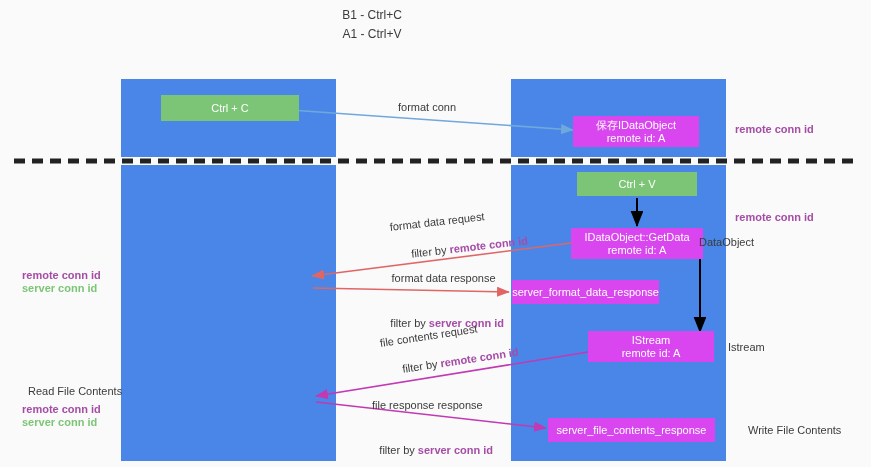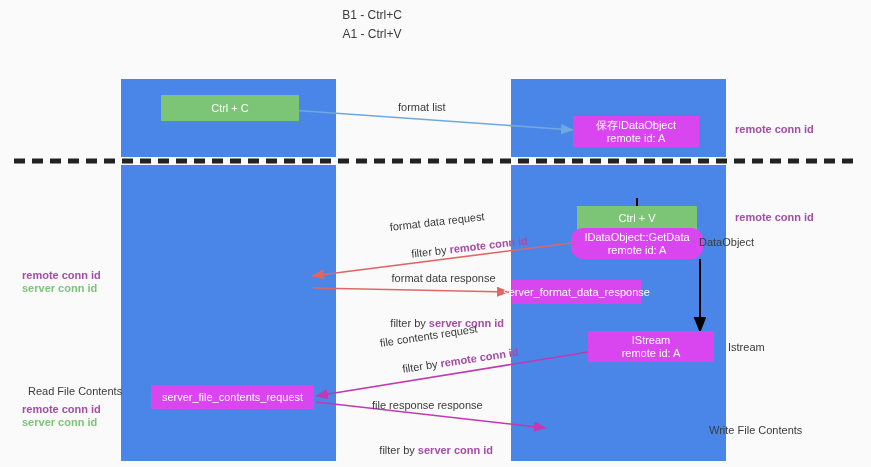--- a/index.html
+++ b/index.html
@@ -99,35 +99,35 @@
     <line x1="588" y1="352" x2="316" y2="396" stroke="#c239b3" stroke-width="1.6" marker-end="url(#ah-mag)"></line>
 
     <line x1="316" y1="402" x2="546" y2="428" stroke="#c239b3" stroke-width="1.6" marker-end="url(#ah-mag)"></line>
   </svg>
 
   <div class="node green" style="left:161px;top:95px;width:138px;height:26px;">Ctrl + C</div>
 
   <div class="node orange" style="left:573px;top:116px;width:126px;height:31px;">保存IDataObject
 remote id: A</div>
 
-  <div class="node green" style="left:577px;top:172px;width:120px;height:24px;margin-top:34px;">Ctrl + V</div>
+  <div class="node green" style="left:577px;top:172px;width:120px;height:24px;">Ctrl + V</div>
 
-  <div class="node orange" style="left:571px;top:228px;width:132px;height:31px;border-radius:12px;">IDataObject::GetData
+  <div class="node orange" style="left:571px;top:228px;width:132px;height:31px;">IDataObject::GetData
 remote id: A</div>
 
 
-  <div class="node orange" style="left:512px;top:280px;width:129px;height:24px;">server_format_data_response</div>
+  <div class="node orange" style="left:512px;top:280px;width:147px;height:24px;">server_format_data_response</div>
 
   <div class="node orange" style="left:588px;top:331px;width:126px;height:31px;">IStream
 remote id: A</div>
 
-  <div class="node orange" style="left:151px;top:385px;width:163px;height:24px;">server_file_contents_request</div>
 
+  <div class="node orange" style="left:548px;top:418px;width:167px;height:24px;">server_file_contents_response</div>
 
-  <div class="txt" style="left:398px;top:101px;">format list</div>
+  <div class="txt" style="left:398px;top:101px;">format conn</div>
 
   <div class="rot" style="position:absolute;left:389px;top:221px;transform:rotate(-6.5deg);">
     <div class="txt" style="position:static;">format data request</div>
     <div style="position:static;font-size:11px;line-height:15px;color:#3b3b3b;white-space:pre;">
       <span>filter by </span><span class="txt purple" style="position:static;">remote conn id</span>
     </div>
   </div>
 
   <div style="position:absolute;left:383px;top:272px;text-align:center;">
     <div class="txt" style="position:static;">format data response</div>
@@ -151,21 +151,21 @@
   </div>
 
   <div class="txt purple" style="left:735px;top:123px;">remote conn id</div>
 
   <div class="txt purple" style="left:735px;top:211px;">remote conn id</div>
 
   <div class="txt dark" style="left:699px;top:236px;">DataObject</div>
 
   <div class="txt dark" style="left:728px;top:341px;">Istream</div>
 
-  <div class="txt dark" style="left:709px;top:424px;">Write File Contents</div>
+  <div class="txt dark" style="left:748px;top:424px;">Write File Contents</div>
 
   <div class="txt purple" style="left:22px;top:269px;">remote conn id</div>
   <div class="txt green" style="left:22px;top:282px;">server conn id</div>
 
   <div class="txt dark" style="left:28px;top:385px;">Read File Contents</div>
   <div class="txt purple" style="left:22px;top:403px;">remote conn id</div>
   <div class="txt green" style="left:22px;top:416px;">server conn id</div>
 
 </div>
 

